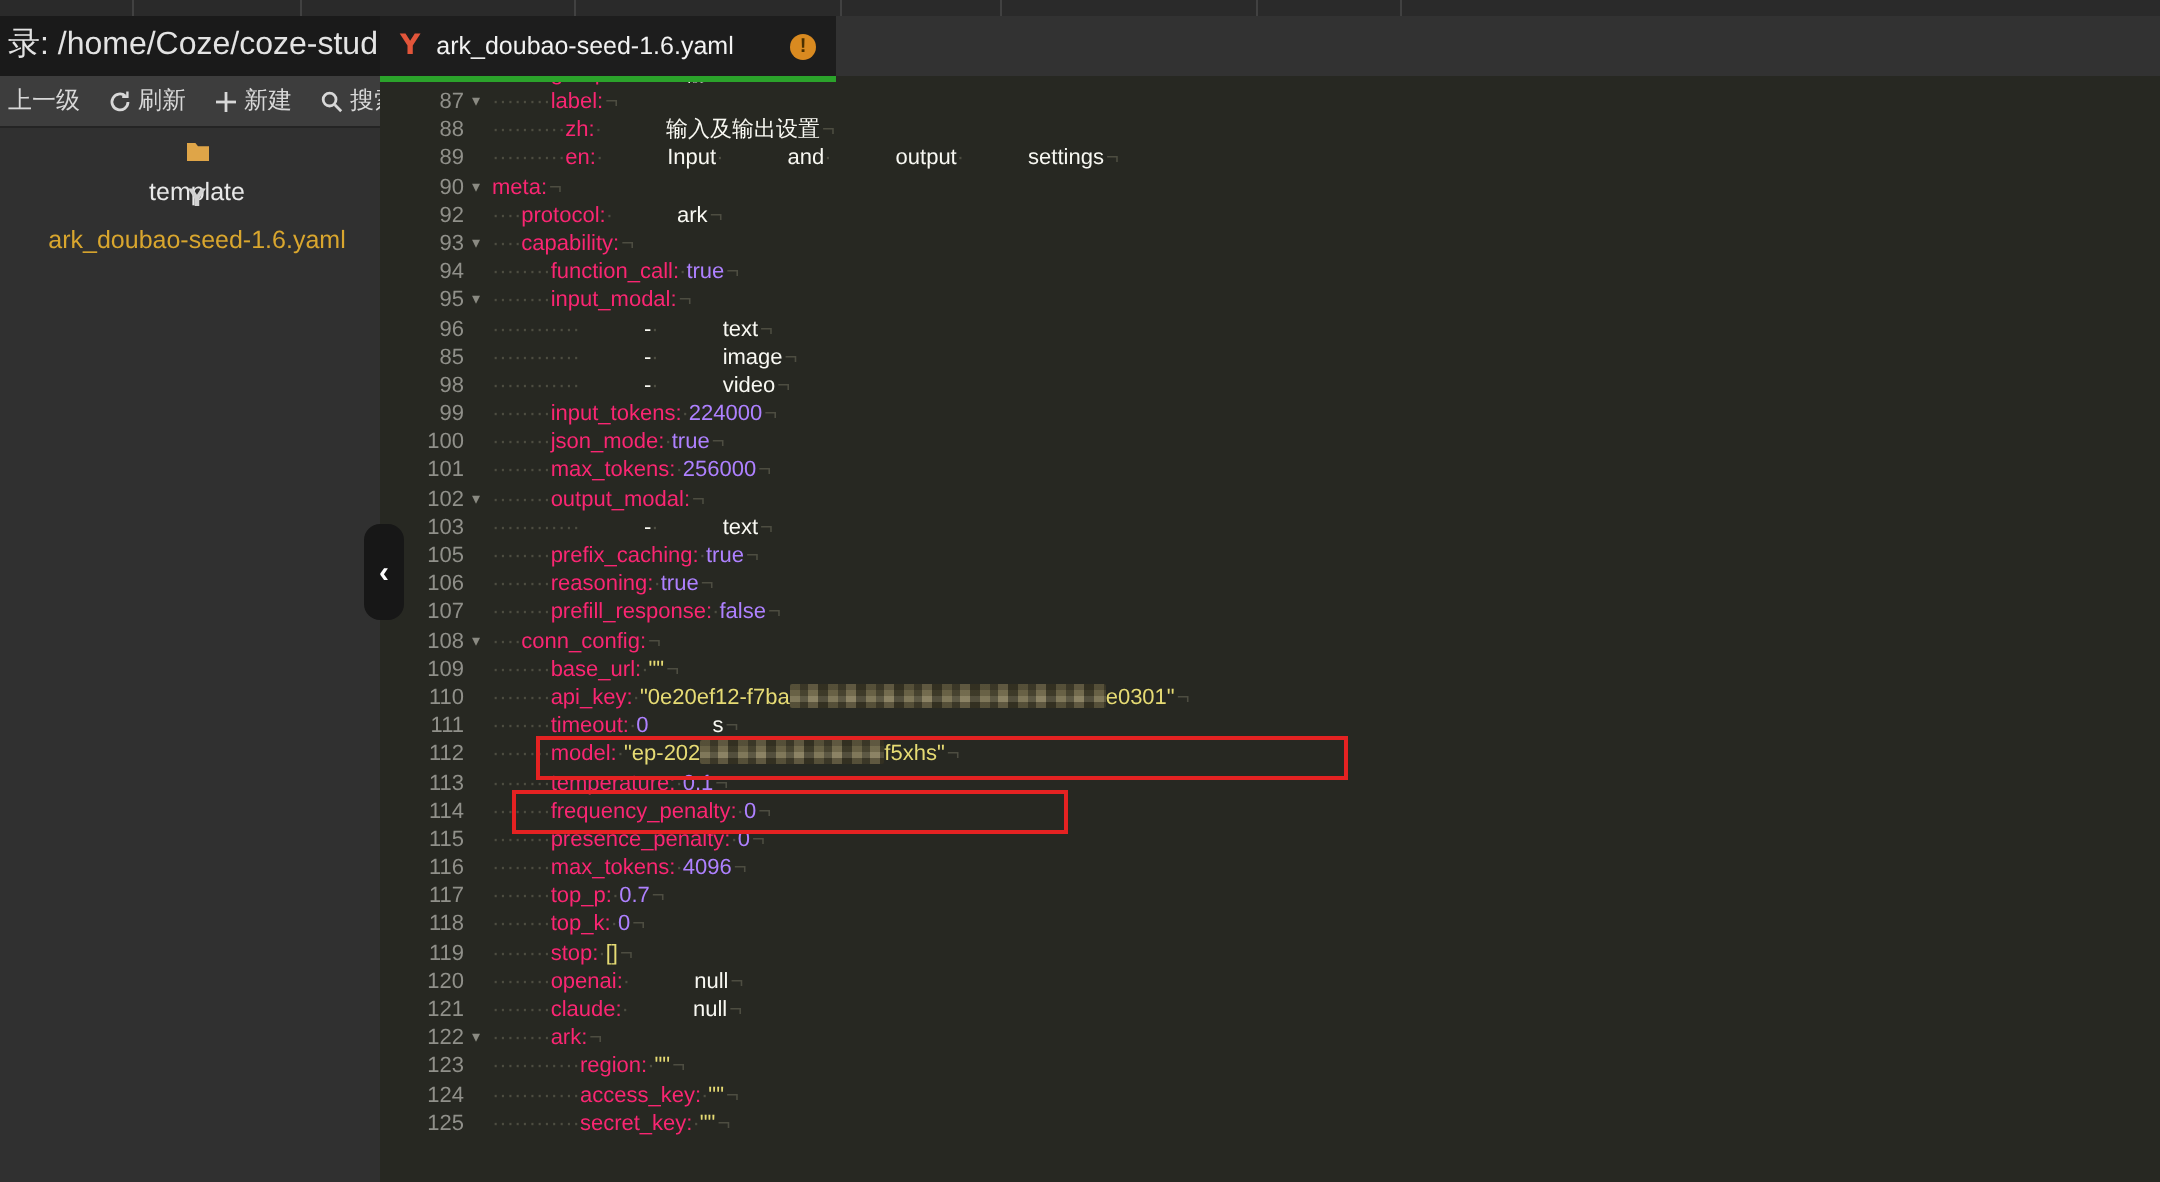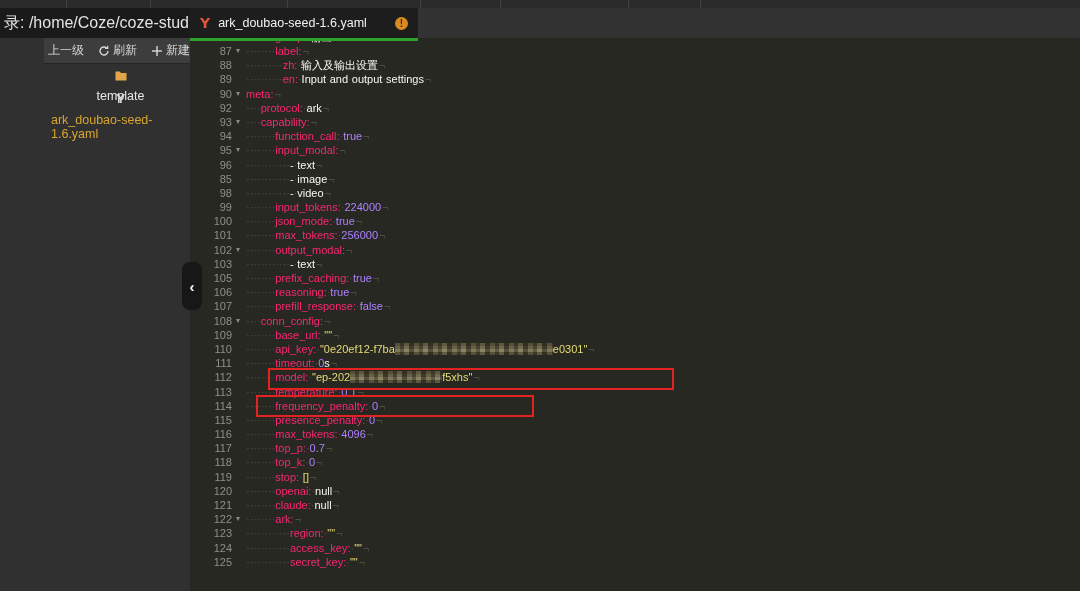--- a/index.html
+++ b/index.html
@@ -17,21 +17,21 @@
   .tab{width:228px;height:30px;background:#1d1d1d;display:flex;align-items:center;
        gap:8px;padding:0 10px;box-sizing:border-box;cursor:default;}
   .yicon{font-weight:bold;font-size:14px;color:var(--yaml-icon,#e2553a);font-family:"DejaVu Sans",sans-serif;}
   .tab-title{color:#f2f2f2;font-size:12.5px;white-space:nowrap;}
   .badge{margin-left:auto;width:13px;height:13px;border-radius:50%;background:var(--badge,#d98a20);
          color:#4a3000;font-size:10px;font-weight:bold;text-align:center;line-height:13px;}
   .header-rest{flex:1;background:#323232;}
   .greenbar{position:absolute;left:190px;top:38px;width:228px;height:3px;background:var(--tab-underline,#2ba32b);z-index:4;}
 
   
-  .sidebar{position:absolute;left:0;top:38px;width:190px;height:553px;background:#303030;box-sizing:border-box;padding-left:44px;}
+  .sidebar{position:absolute;left:0;top:38px;width:190px;height:553px;background:#303030;box-sizing:border-box;}
   .toolbar{height:25px;display:flex;align-items:center;gap:14px;padding:0 4px;
            background:#3d3d3d;border-bottom:1px solid #242424;}
   .tb-btn{display:flex;align-items:center;gap:3px;color:#d8d8d8;font-size:12px;
           background:none;border:none;padding:0;cursor:pointer;font-family:inherit;white-space:nowrap;}
   .tb-ico{display:inline-flex;width:12px;height:12px;align-items:center;justify-content:center;color:#d8d8d8;font-size:12px;}
   .filetree{padding-top:6px;}
   .tree-item{display:flex;align-items:center;gap:7px;height:22px;padding-left:7px;font-size:12.5px;color:#e8e8e8;cursor:pointer;flex-direction:column;}
   .tree-item .fico{width:15px;display:inline-flex;justify-content:center;}
   .tree-item.selected .tlabel{color:var(--selected-file,#d9a62e);}
   .tree-item .ylet{color:#d3d3d3;font-weight:bold;font-size:12px;font-family:"DejaVu Sans",sans-serif;}
@@ -46,21 +46,21 @@
   .line.partial > *{margin-top:-10px;}
   .line.partial .num{visibility:hidden;}
   .gutter{flex:none;display:flex;}
   .num{display:inline-block;width:42px;text-align:right;color:var(--gutter,#90908a);}
   .line.active .num{color:#c8c8c0;}
   .foldcol{display:inline-block;width:12px;text-align:center;color:#8a8a82;font-size:8px;line-height:14.2px;cursor:pointer;}
   .code{flex:none;margin-left:2px;}
   .tok-key{color:var(--key,#f92672);text-align:center;}
   .tok-num{color:var(--number,#ae81ff);}
   .tok-str{color:var(--string,#e6db74);}
-  .tok-plain{color:var(--plain,#f8f8f2);}
+  .tok-plain{color:var(--plain,#f8f8f2);margin-left:32px;}
   .ws{color:var(--whitespace,#4d4d41);}
   .eol{color:var(--whitespace,#4d4d41);padding-left:1px;}
   .cursor{display:inline-block;width:1.5px;height:12px;background:#f8f8f0;vertical-align:-2px;}
   .blur{display:inline-block;height:12px;vertical-align:-2px;border-radius:1px;
         background-image:
           repeating-linear-gradient(0deg, rgba(0,0,0,.28) 0 3px, rgba(255,255,255,.07) 3px 6px, rgba(0,0,0,.12) 6px 9px),
           repeating-linear-gradient(90deg, #766e4e 0 5px, #514c36 5px 9px, #837a59 9px 14px, #46422e 14px 19px);}
 
   
   .annotation-box{position:absolute;border:2px solid var(--annotation,#e52222);box-sizing:border-box;z-index:6;}

